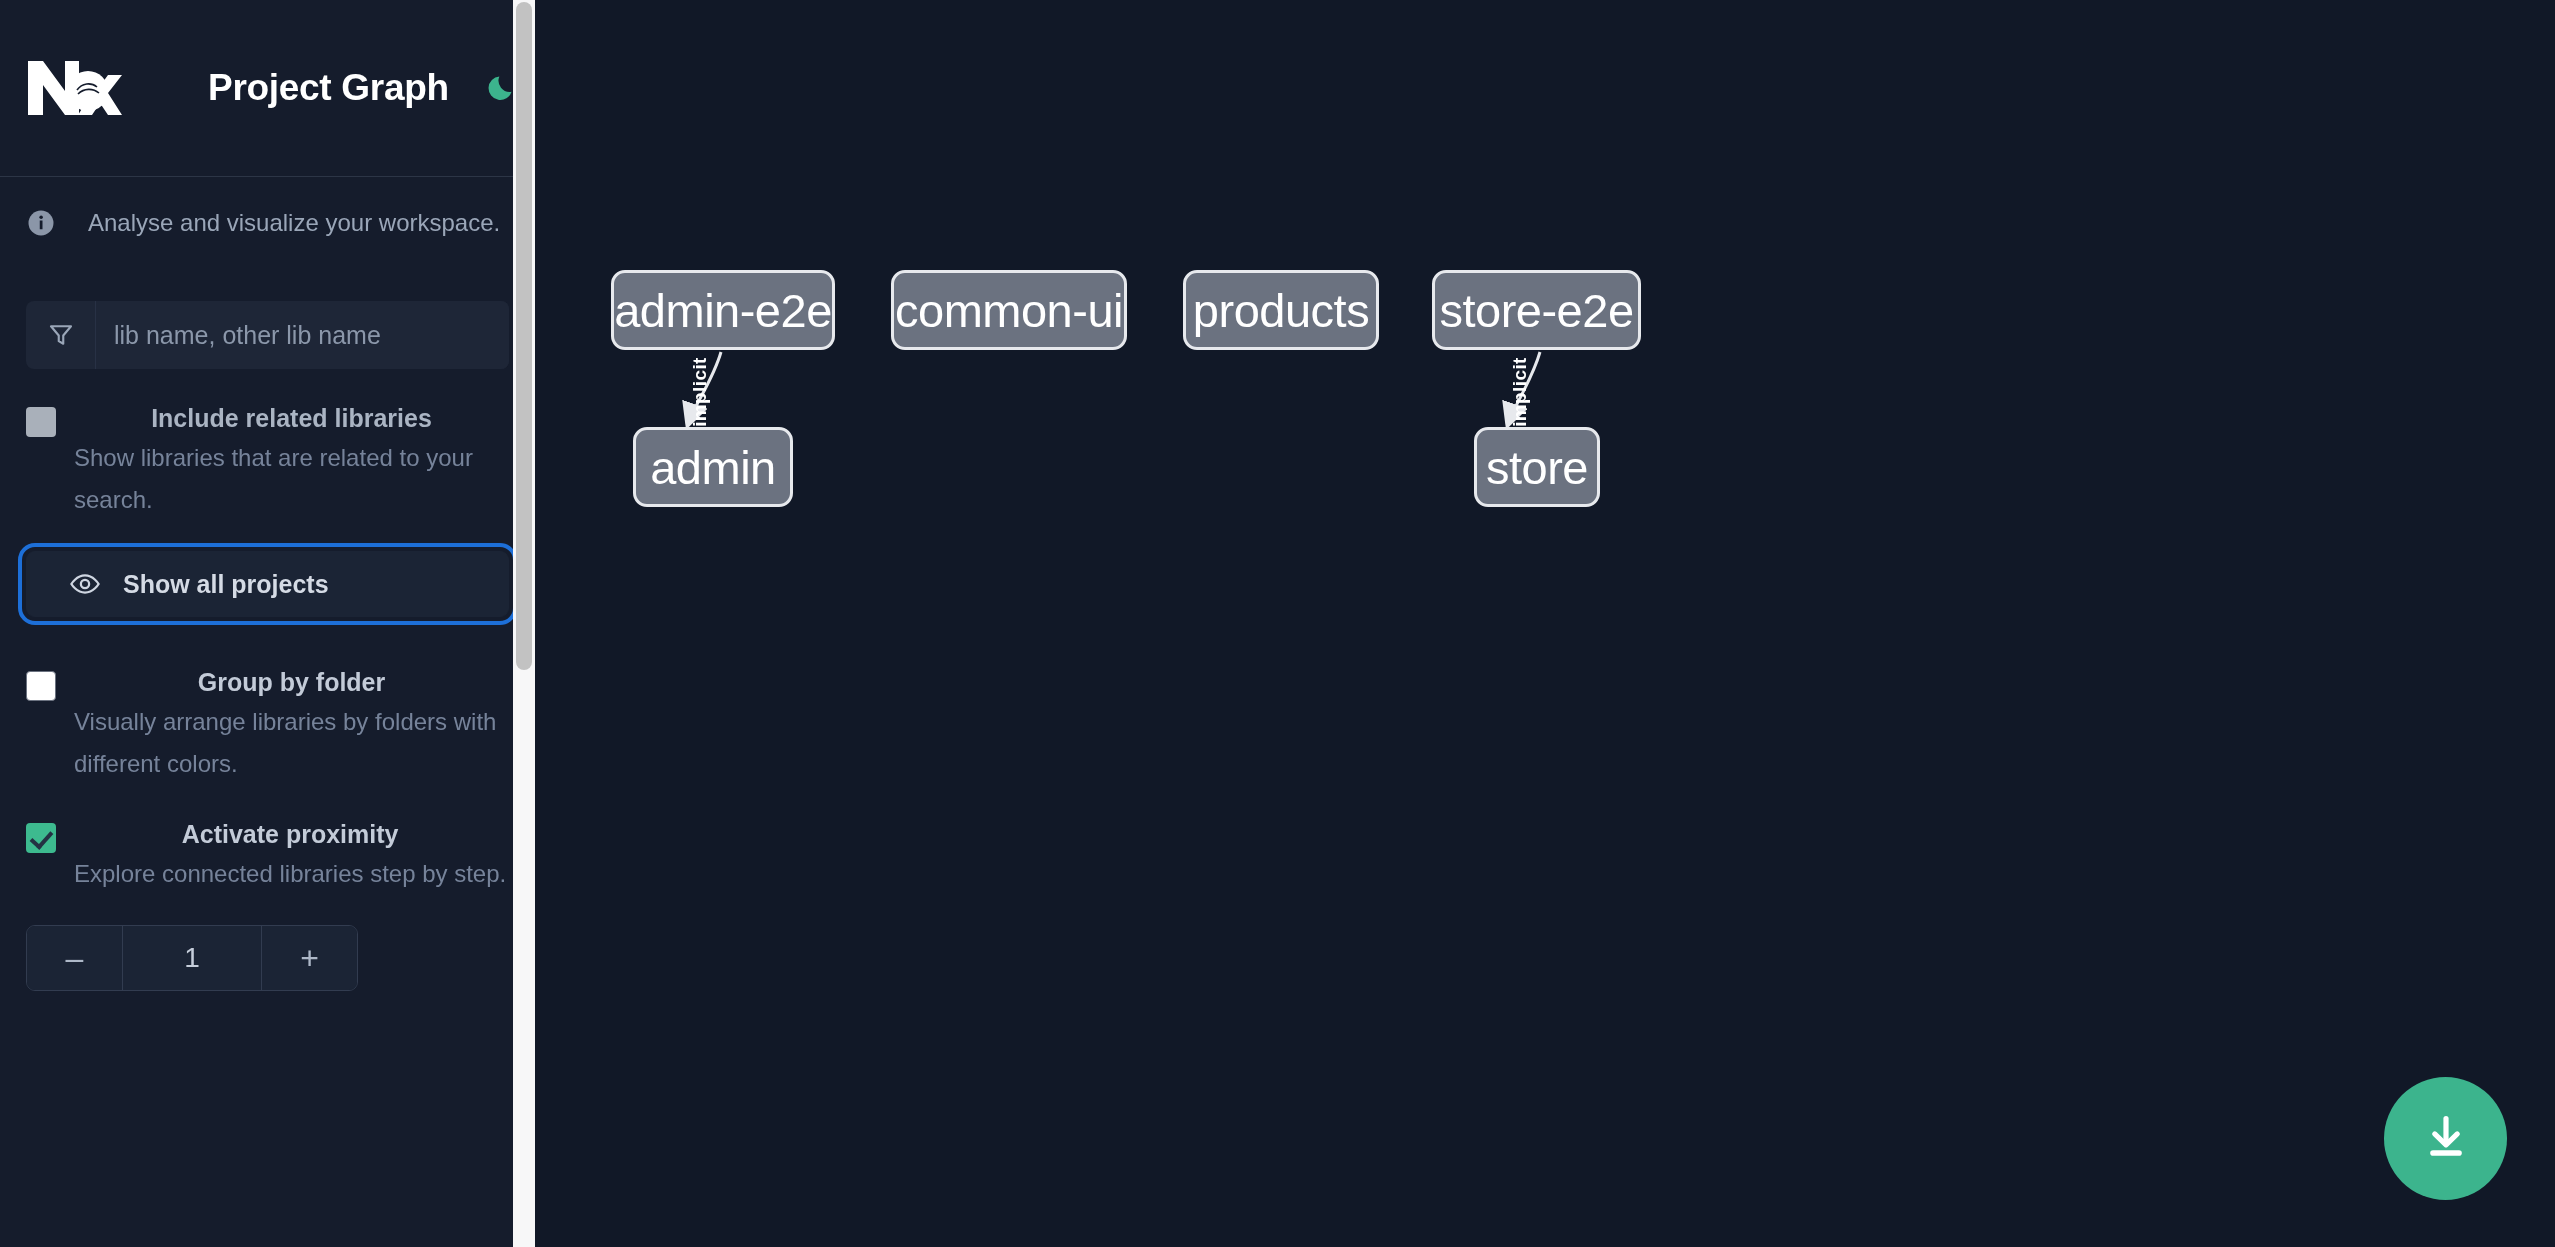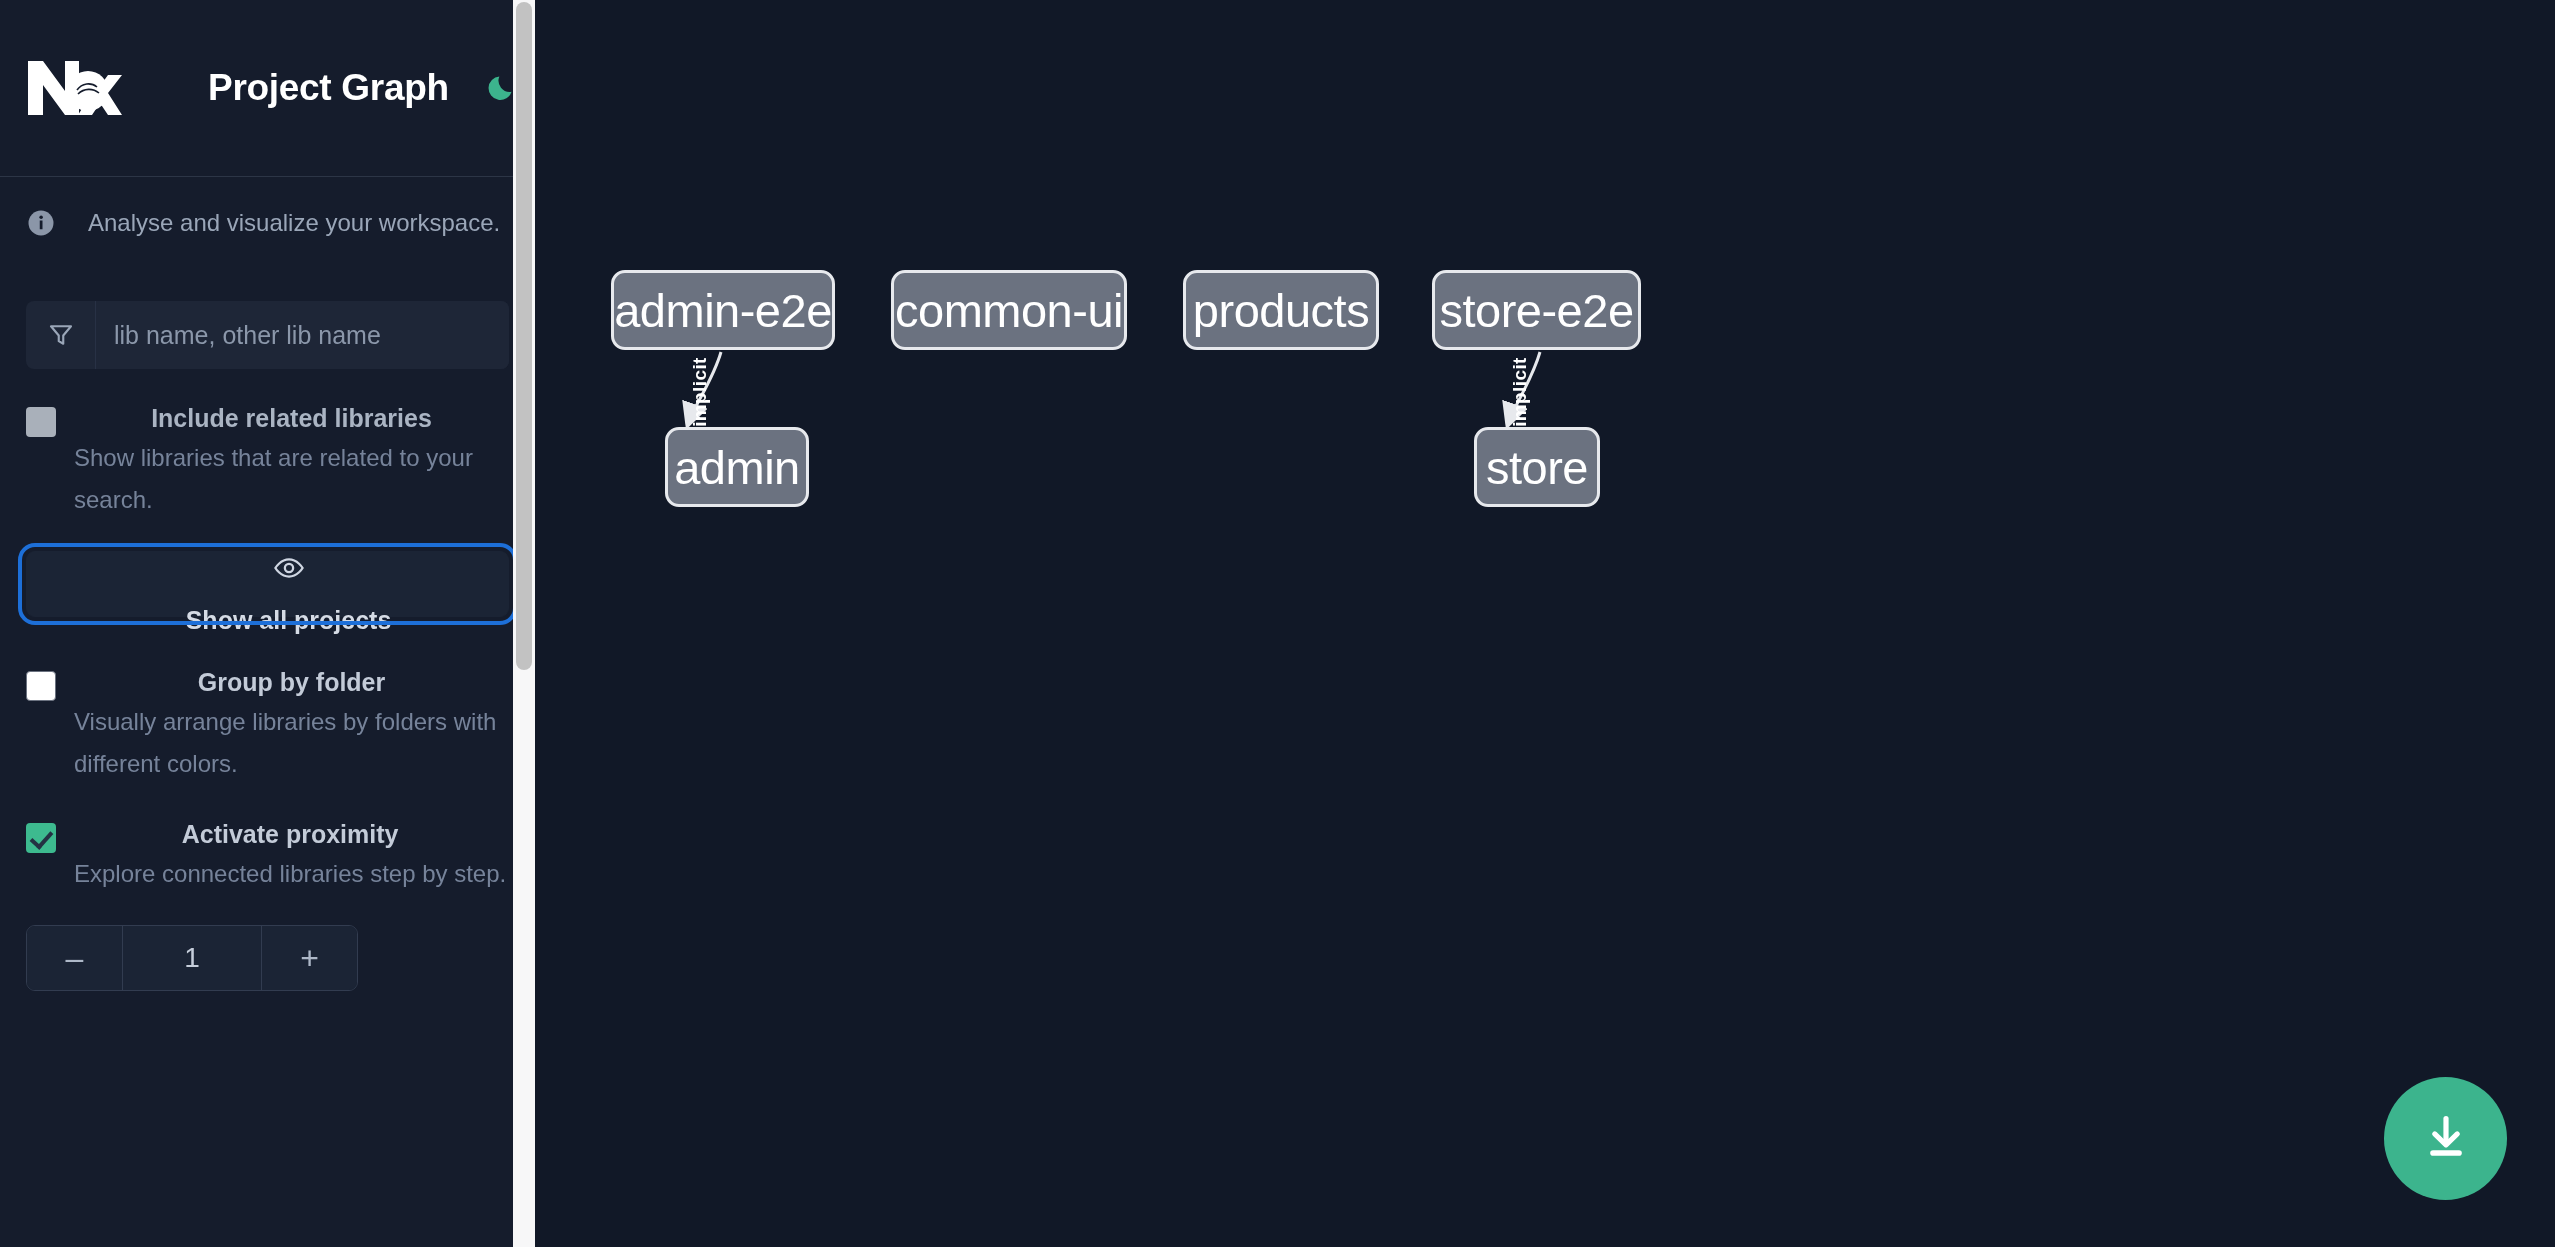--- a/index.html
+++ b/index.html
@@ -170,21 +170,20 @@
     margin: 0 26px;
     height: 66px;
     background: #1b2435;
     border: 1px solid #303a4d;
     border-radius: 9px;
     display: flex;
     align-items: center;
     gap: 22px;
     padding-left: 42px;
     cursor: pointer;
-    flex-direction: column;
   }
   .btn-label {
     font-size: 25px;
     font-weight: 700;
     color: #d5dbe5;
   }
   .btn.focused {
     outline: 4px solid #1d6fd8;
     outline-offset: 4px;
     border-color: #1b2435;
@@ -422,21 +421,21 @@
       <path d="M987 352 C 979 380, 962 404, 955 424" fill="none" stroke="#e7e9ed" stroke-width="3" marker-end="url(#arrow)"></path>
     </svg>
 
     <div class="edge-label" style="left:107px; top:381px; width:80px; text-align:center;">implicit</div>
     <div class="edge-label" style="left:927px; top:381px; width:80px; text-align:center;">implicit</div>
 
     <div class="node" style="left:58px;  top:270px; width:224px; height:80px;">admin-e2e</div>
     <div class="node" style="left:338px; top:270px; width:236px; height:80px;">common-ui</div>
     <div class="node" style="left:630px; top:270px; width:196px; height:80px;">products</div>
     <div class="node" style="left:879px; top:270px; width:209px; height:80px;">store-e2e</div>
-    <div class="node" style="left:112px;  top:427px; width:144px; height:80px;">admin</div>
+    <div class="node" style="left:80px;  top:427px; width:160px; height:80px;">admin</div>
     <div class="node" style="left:921px; top:427px; width:126px; height:80px;">store</div>
 
     <div class="fab">
       <span>
         <svg viewBox="0 0 24 24" width="52" height="52" xmlns="http://www.w3.org/2000/svg">
           <line x1="12" y1="3.5" x2="12" y2="15" stroke="#ffffff" stroke-width="2.4" stroke-linecap="round"></line>
           <path d="M6.8 10.6 L12 15.6 L17.2 10.6" fill="none" stroke="#ffffff" stroke-width="2.4" stroke-linecap="round" stroke-linejoin="round"></path>
           <line x1="6" y1="19.4" x2="18" y2="19.4" stroke="#ffffff" stroke-width="2.6" stroke-linecap="round"></line>
         </svg>
       </span>

